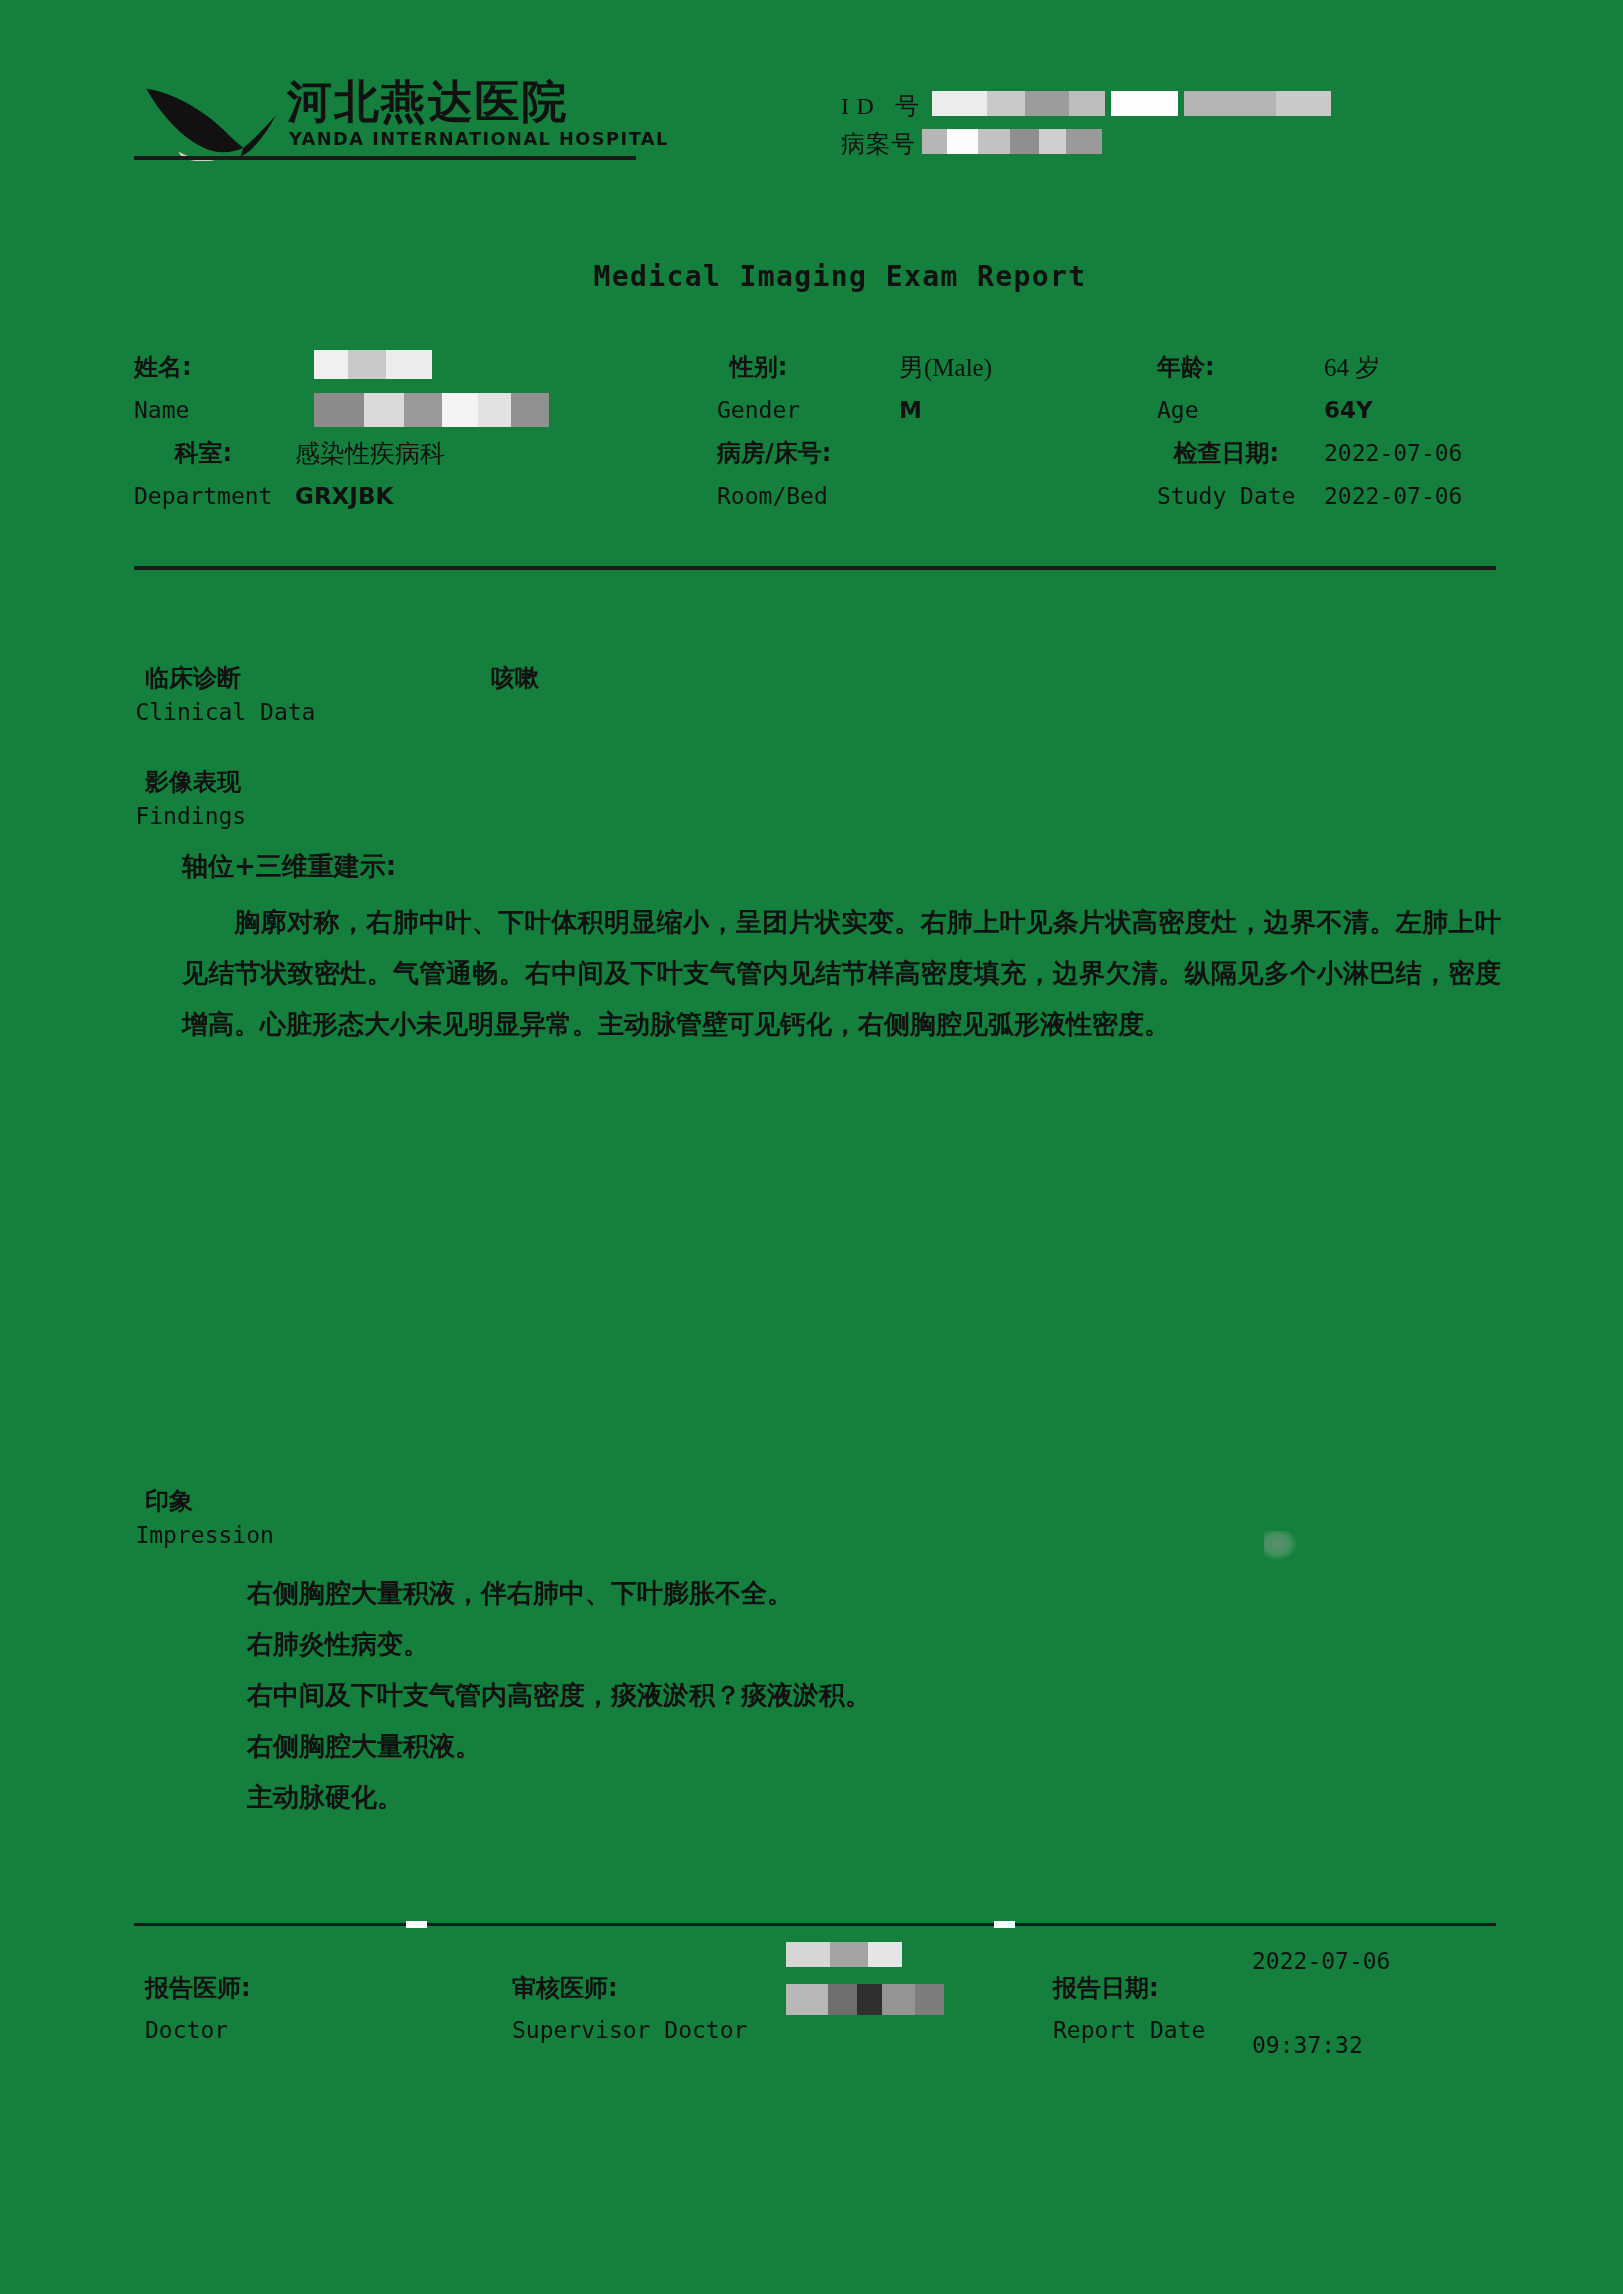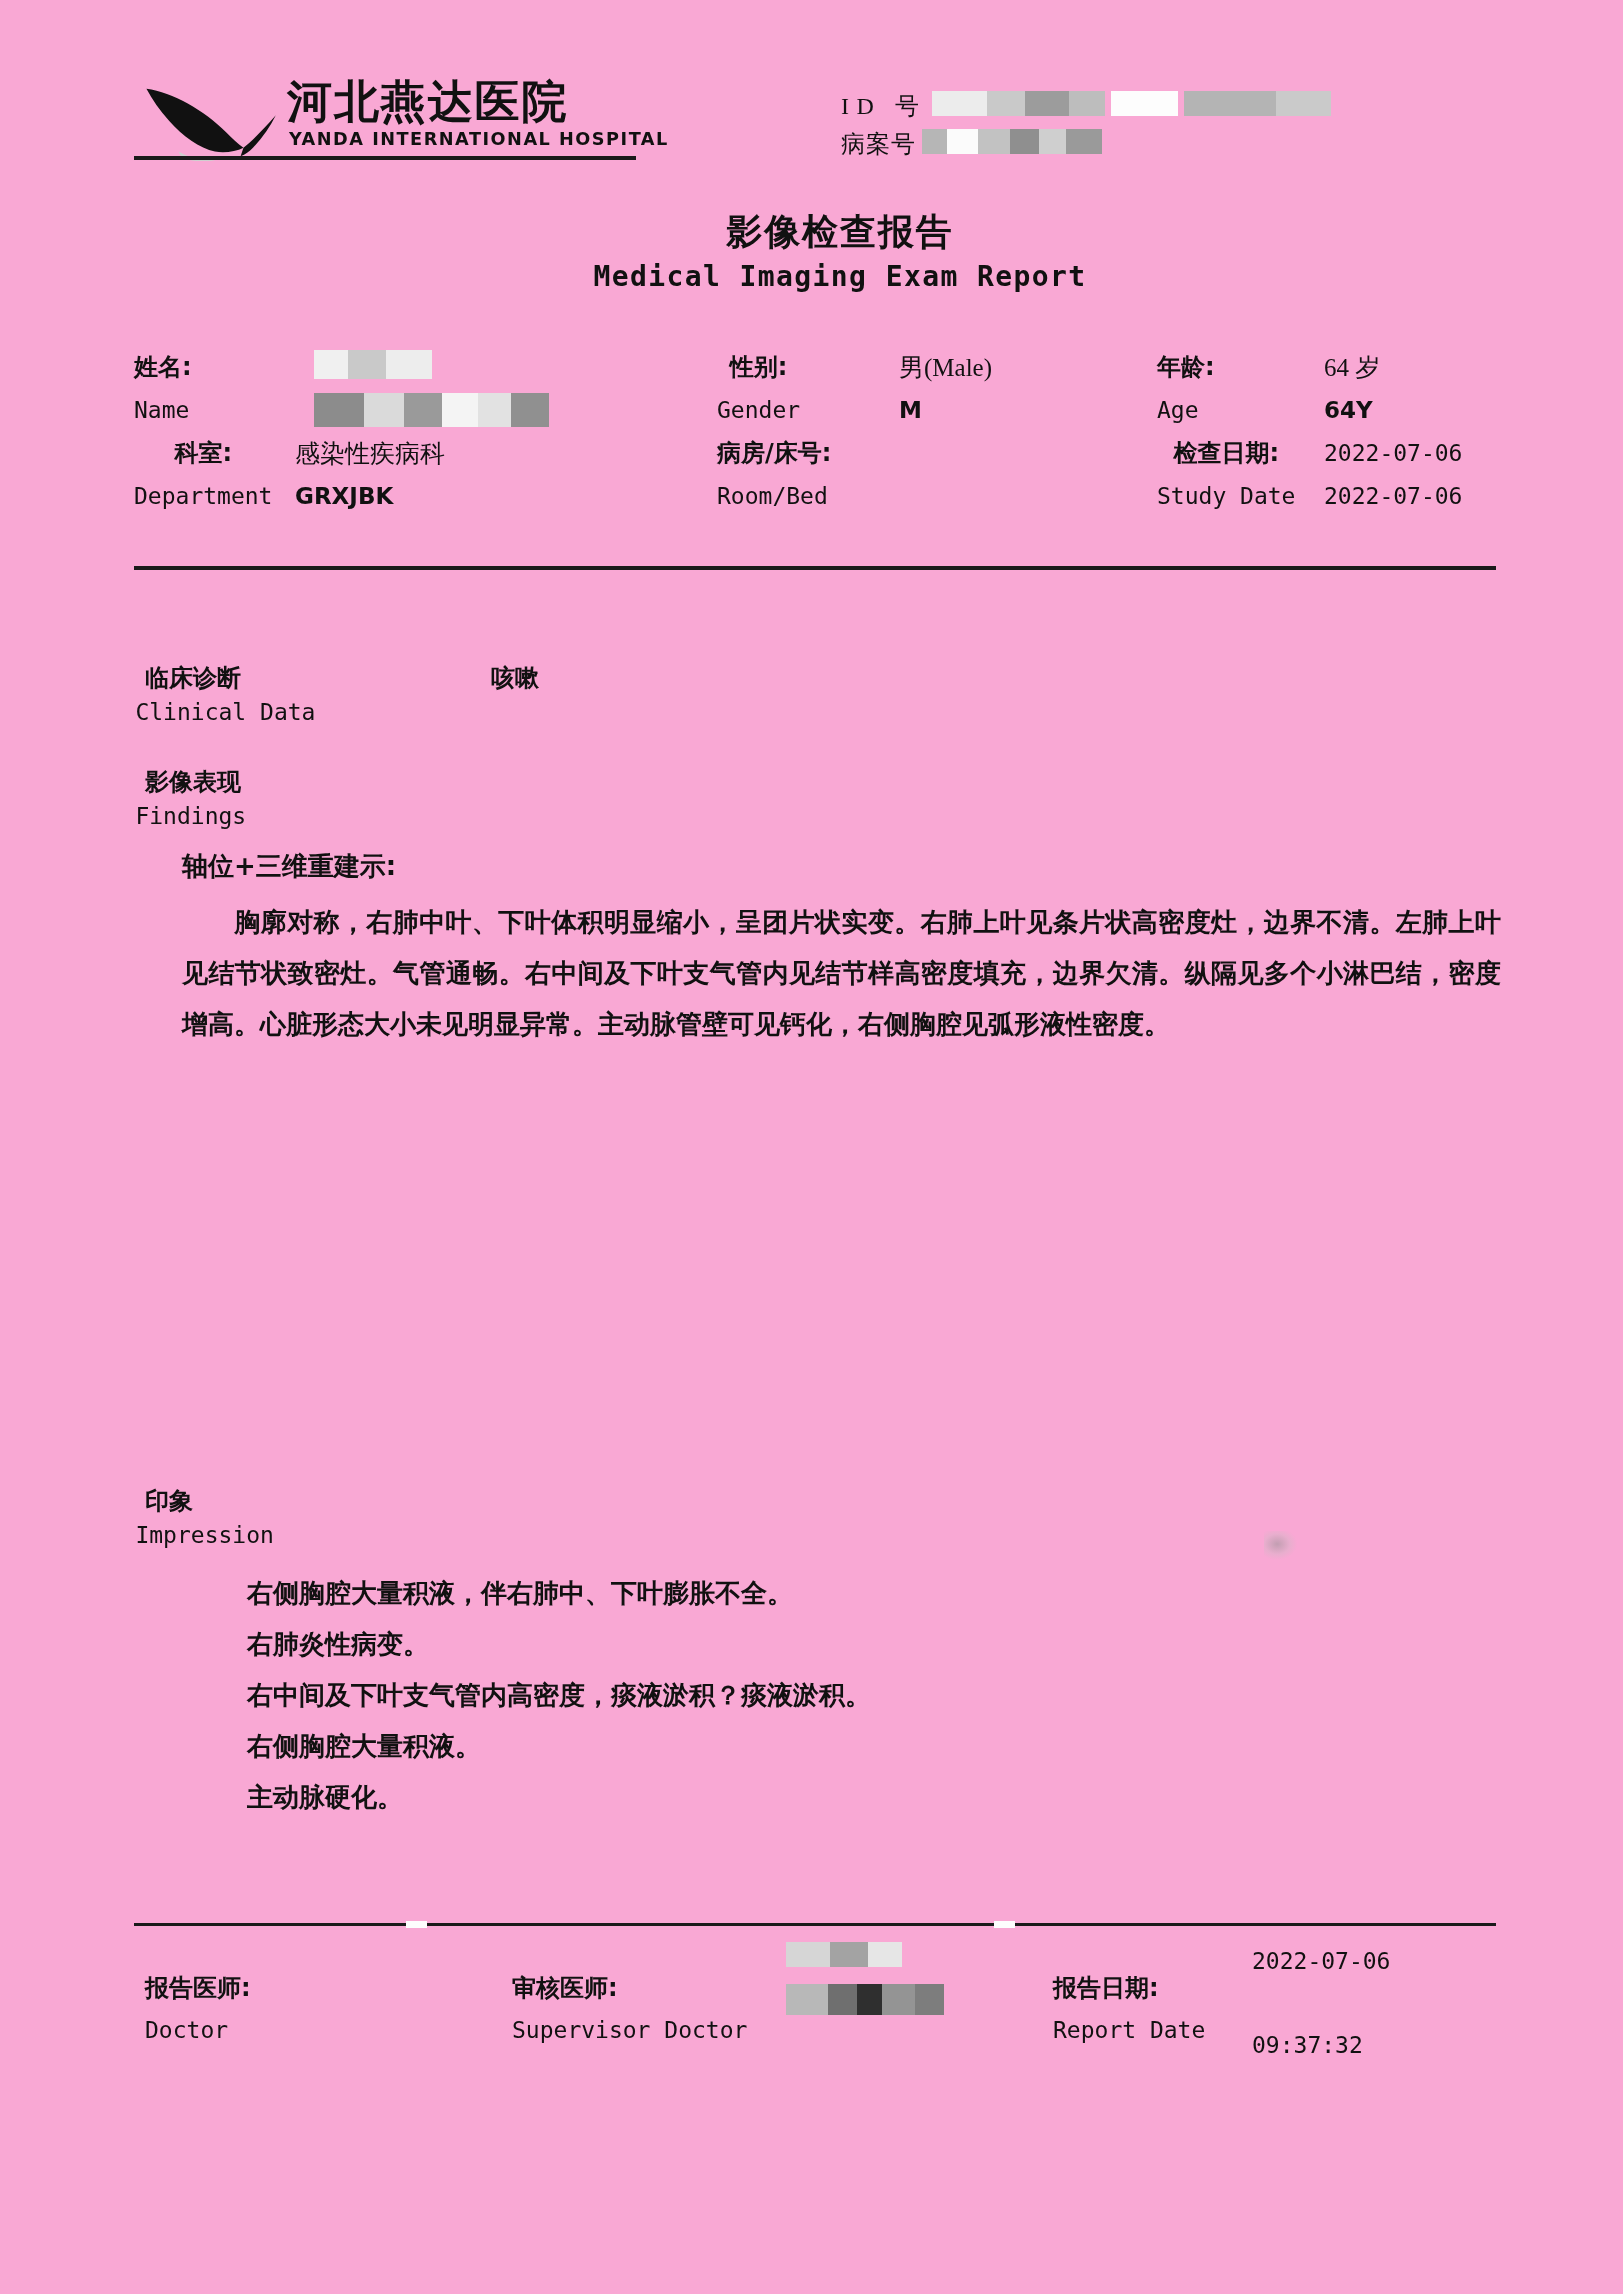--- a/index.html
+++ b/index.html
@@ -12,21 +12,21 @@
     height: 2294px;
     font-family: "Liberation Serif", "DejaVu Serif", serif;
     color: #111111;
     position: relative;
     overflow: hidden;
   }
   .page {
     position: relative;
     width: 1623px;
     height: 2294px;
-    background: #f9a8d4;
+    background: #15803d;
     padding: 0;
   }
 
   
   .header {
     position: absolute;
     left: 134px;
     top: 75px;
     width: 1357px;
     height: 124px;
@@ -305,21 +305,20 @@
       </div>
       <div class="id-row">
         <span class="id-label">病案号</span>
         <span class="redact">
           <span class="rb" style="width:25px;background:#b6b6b6;"></span><span class="rb" style="width:31px;background:#fbfbfb;"></span><span class="rb" style="width:32.5px;background:#c2c2c2;"></span><span class="rb" style="width:29px;background:#8f8f8f;"></span><span class="rb" style="width:27px;background:#cfcfcf;"></span><span class="rb" style="width:36px;background:#9a9a9a;"></span>
         </span>
       </div>
     </div>
   </div>
 
-  <div class="doc-title-cn">影像检查报告</div>
   <div class="doc-title-en">Medical Imaging Exam Report</div>
 
   <div class="info">
 
     <div class="info-row">
       <div class="cell" style="left:0px;">
         <div class="l1">姓名:</div>
         <div class="l2">Name</div>
       </div>
       <div class="cell" style="left:180px;top:3.8px;">

